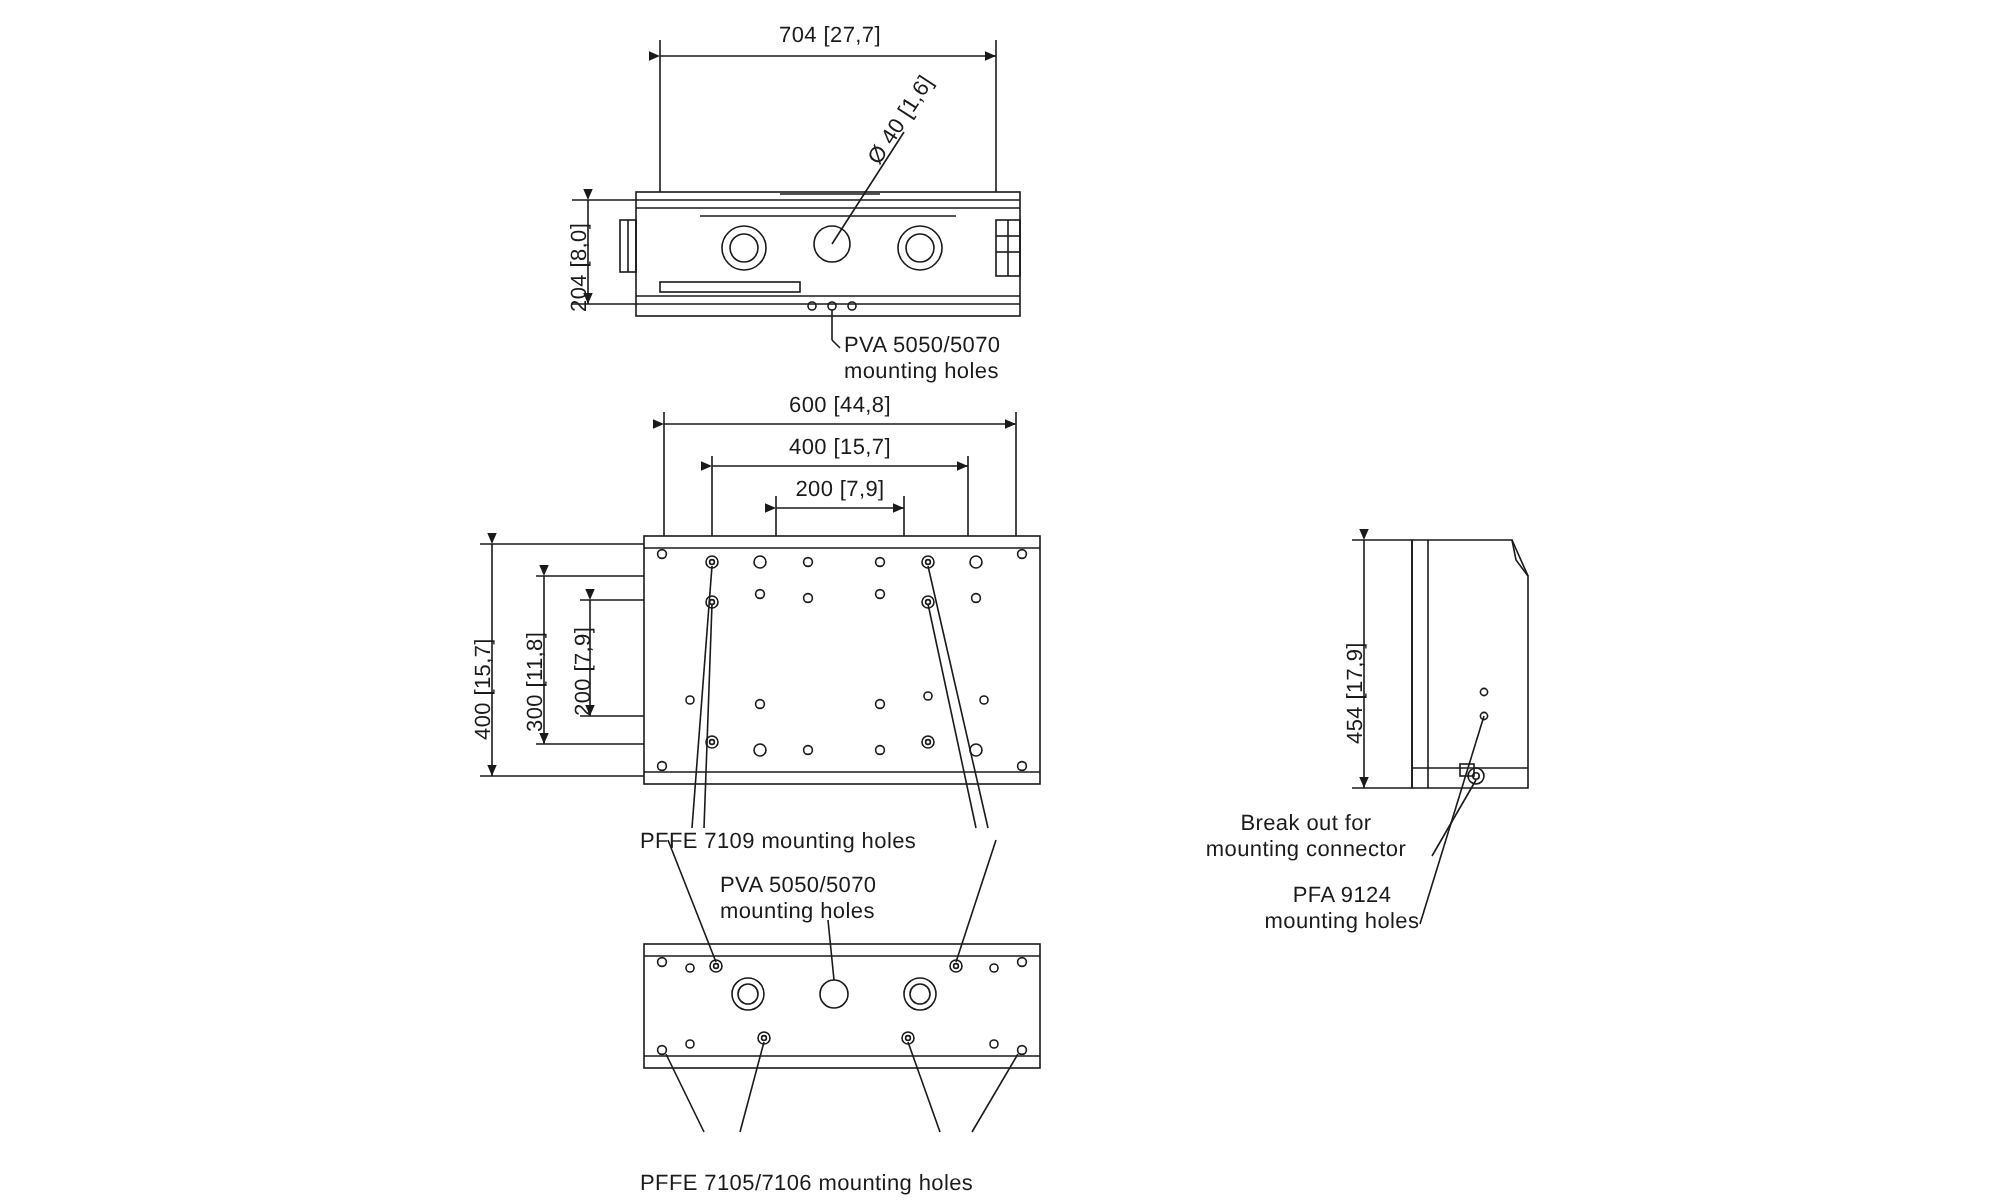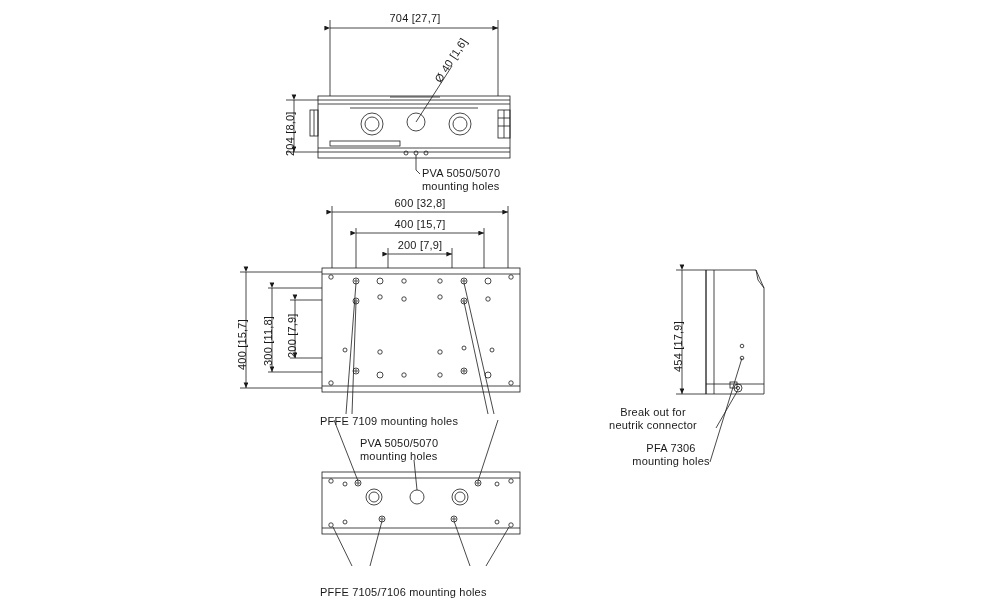--- a/index.html
+++ b/index.html
@@ -269,21 +269,21 @@
 
   <div class="lbl center" style="left:352px; top:12px; width:126px;">704 [27,7]</div>
 
   <div class="lbl rot" style="left:284px; top:156px;">204 [8,0]</div>
 
   <div class="lbl rot-d" style="left:432px; top:78px; transform: rotate(-57deg);">Ø 40 [1,6]</div>
 
   <div class="lbl" style="left:422px; top:167px;">PVA 5050/5070
 mounting holes</div>
 
-  <div class="lbl center" style="left:357px; top:197px; width:126px;">600 [32,8]</div>
+  <div class="lbl center" style="left:357px; top:197px; width:126px;">600 [44,8]</div>
 
   <div class="lbl center" style="left:357px; top:218px; width:126px;">400 [15,7]</div>
 
   <div class="lbl center" style="left:357px; top:239px; width:126px;">200 [7,9]</div>
 
   <div class="lbl rot" style="left:236px; top:370px;">400 [15,7]</div>
 
   <div class="lbl rot" style="left:262px; top:366px;">300 [11,8]</div>
 
   <div class="lbl rot" style="left:286px; top:358px;">200 [7,9]</div>
@@ -291,18 +291,18 @@
   <div class="lbl" style="left:320px; top:415px;text-align:right;">PFFE 7109 mounting holes</div>
 
   <div class="lbl" style="left:360px; top:437px;">PVA 5050/5070
 mounting holes</div>
 
   <div class="lbl" style="left:320px; top:586px;">PFFE 7105/7106 mounting holes</div>
 
   <div class="lbl rot" style="left:672px; top:372px;">454 [17,9]</div>
 
   <div class="lbl center" style="left:578px; top:406px; width:150px;">Break out for
-neutrik connector</div>
-
-  <div class="lbl center" style="left:596px; top:442px; width:150px;">PFA 7306
+mounting connector</div>
+
+  <div class="lbl center" style="left:596px; top:442px; width:150px;">PFA 9124
 mounting holes</div>
 
 </div>
 
 </body></html>

